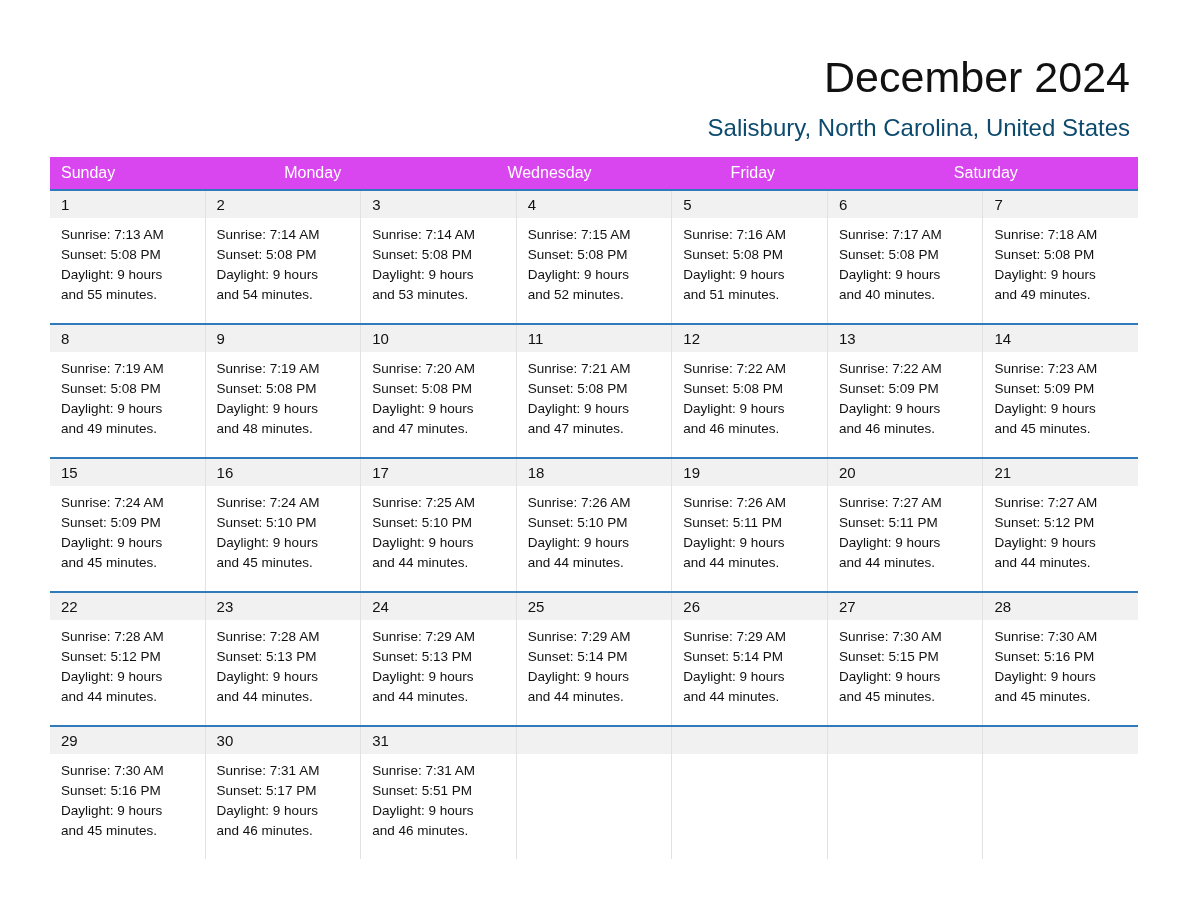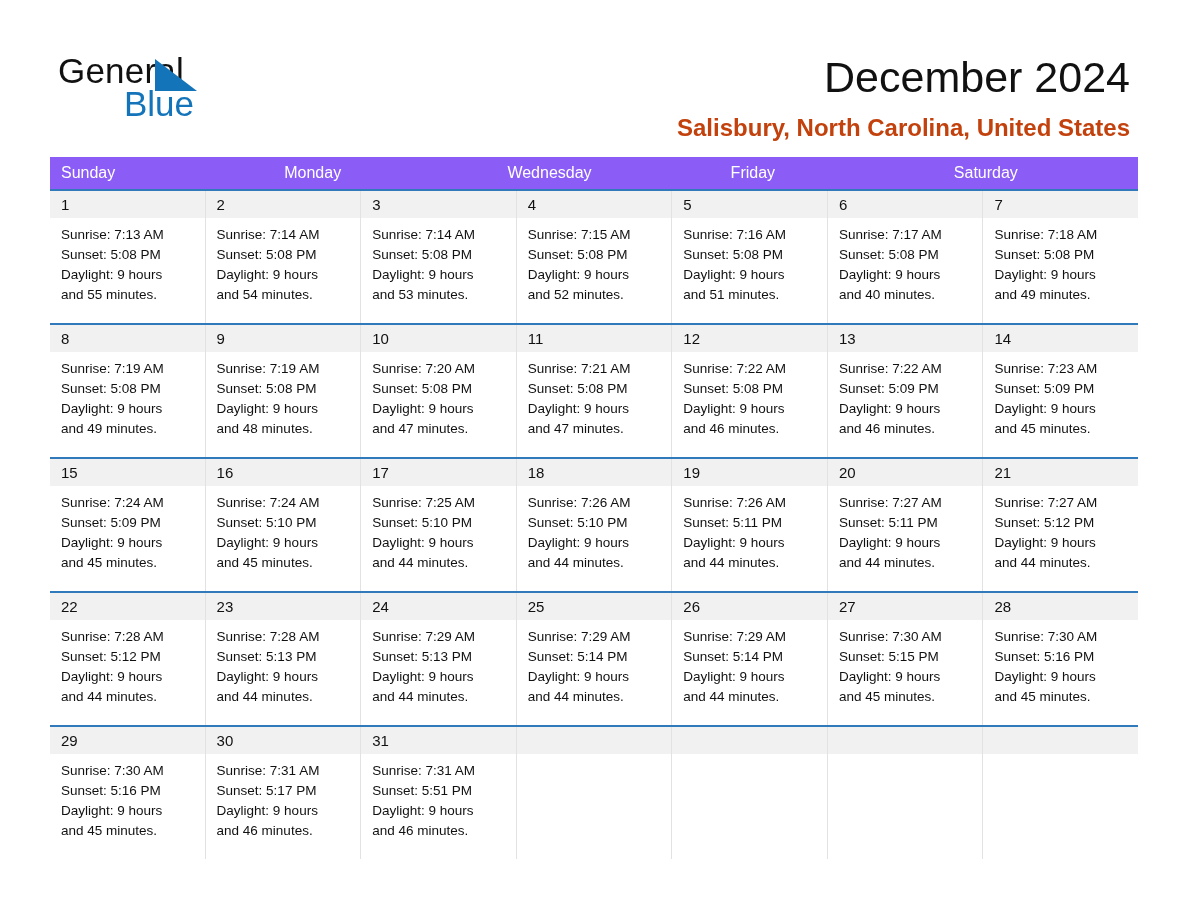--- a/index.html
+++ b/index.html
@@ -74,35 +74,35 @@
     font-size: 43px;
     line-height: 50px;
     font-weight: 400;
     color: #111111;
     white-space: nowrap;
   }
   .cal-subtitle {
     margin-top: 12px;
     font-size: 24px;
     line-height: 28px;
-    font-weight: 700;
-    color: #c2410c;
+    font-weight: 400;
+    color: #0c4a6e;
     white-space: nowrap;
   }
 
   
   .calendar {
     position: absolute;
     left: 50px;
     top: 157px;
     width: 1088px;
   }
   .weekday-row {
     display: flex;
-    background: #8b5cf6;
+    background: #d946ef;
     height: 32px;
     gap: 28px;
   }
   .weekday {
     flex: 1 1 0;
     color: #ffffff;
     font-size: 16px;
     line-height: 32px;
     padding-left: 11px;
     box-sizing: border-box;
@@ -151,25 +151,20 @@
     white-space: nowrap;
   }
 </style>
 </head>
 <body>
 
 <div class="page">
 
   <div class="header">
 
-    <div class="logo">
-      <div class="logo-line1">General</div>
-      <div class="logo-tri"></div>
-      <div class="logo-line2">Blue</div>
-    </div>
 
     <div class="title-block">
       <div class="cal-title">December 2024</div>
       <div class="cal-subtitle">Salisbury, North Carolina, United States</div>
     </div>
 
   </div>
 
   <div class="calendar">
 

